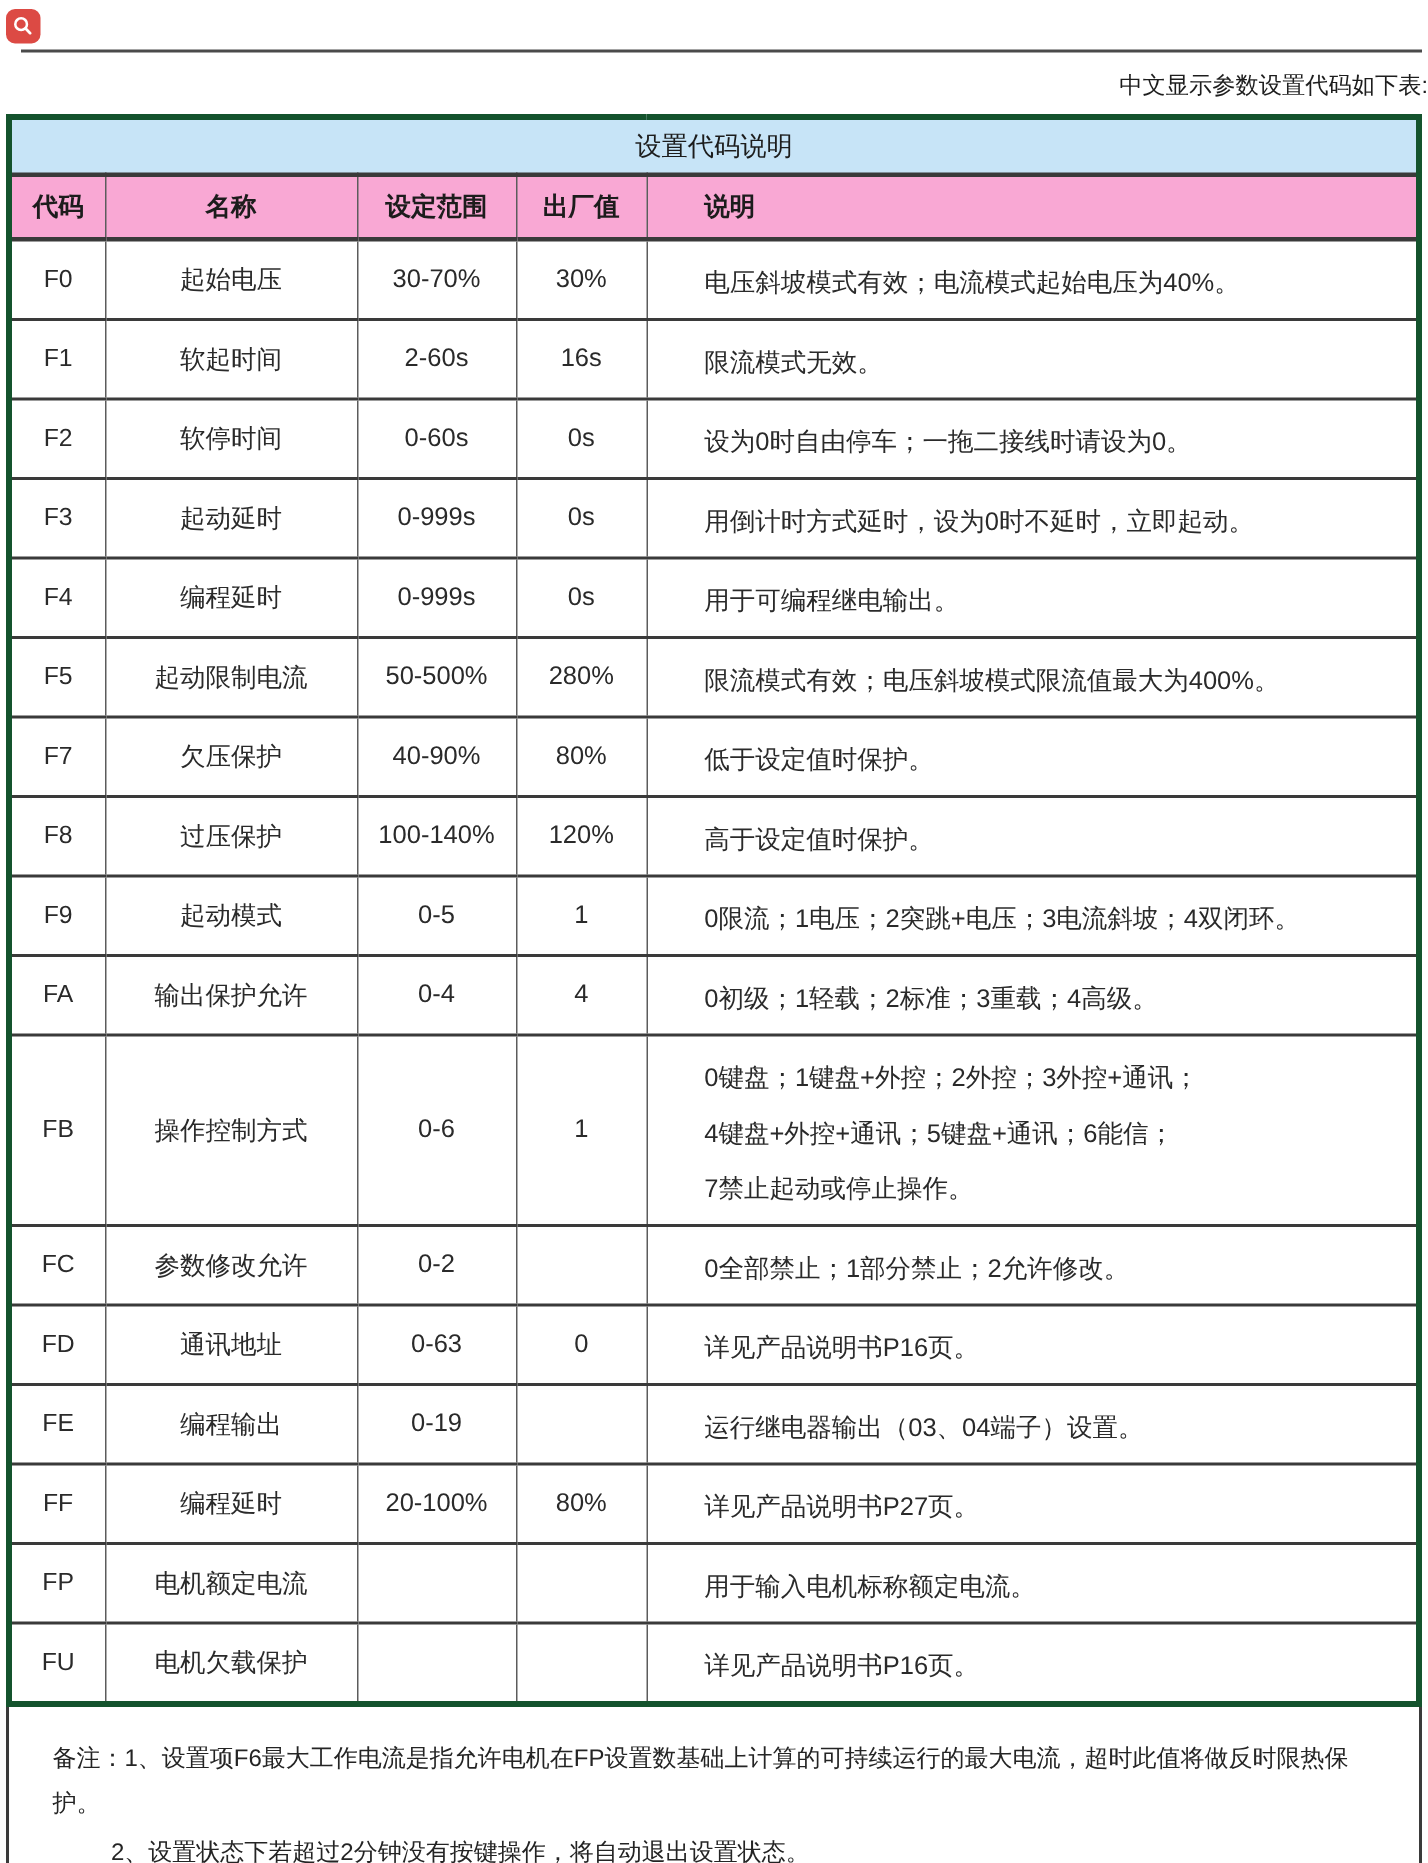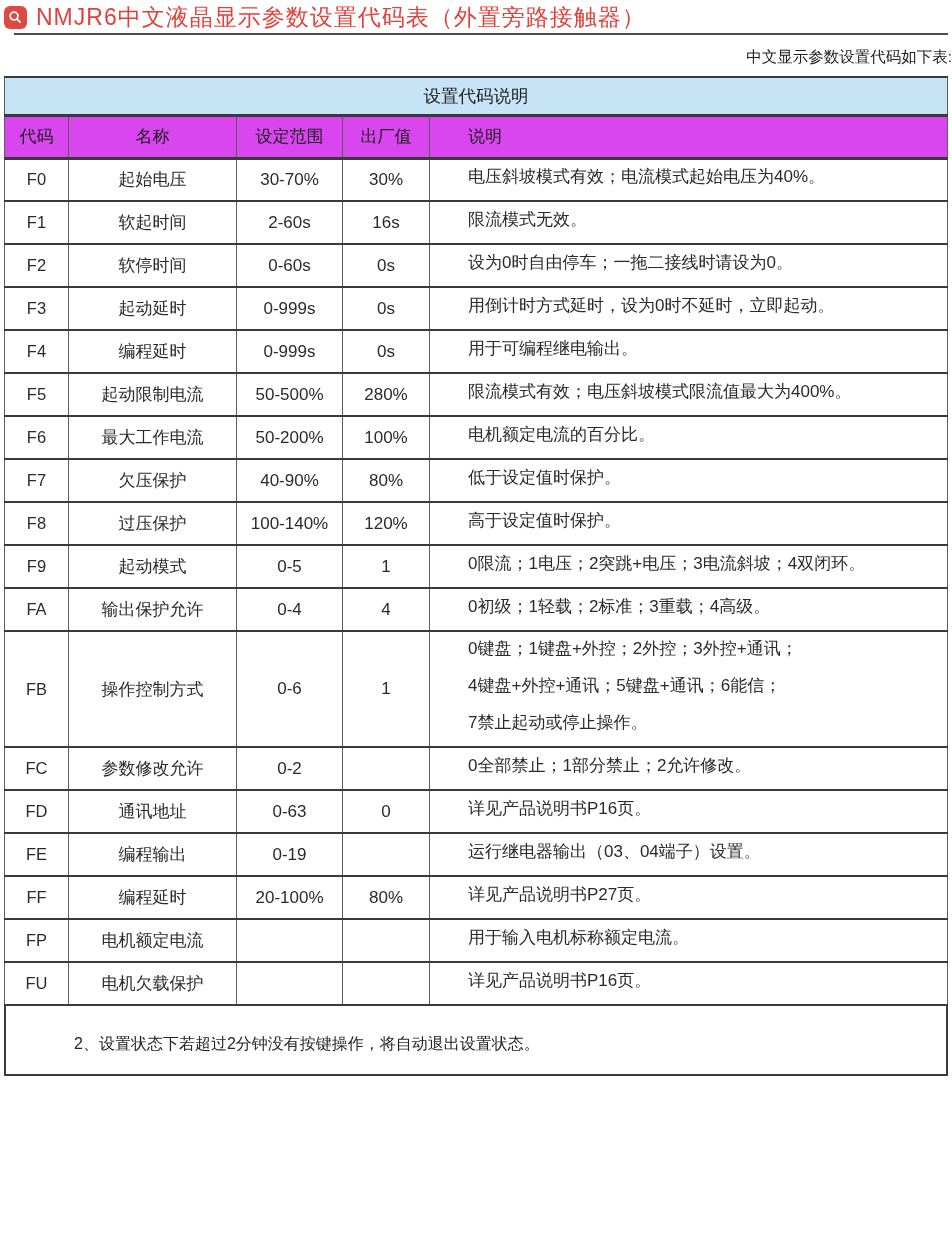--- a/index.html
+++ b/index.html
@@ -28,53 +28,53 @@
     color: #e2413b; letter-spacing: 1px; white-space: nowrap;
   }
   .title-rule { height: 2px; background: #4b4b4b; margin: 3px 4px 0 14px; }
 
   .intro { margin: 12px 0 8px 3px; font-size: 15.5px; color: #1d1d1d; text-align: right; }
 
   
   table.param-table {
     border-collapse: collapse; table-layout: fixed;
     width: 944px; margin-left: 4px;
-    border: 1px solid #14532d;
+    border: 4px solid #14532d;
   }
   col.c-code    { width: 64px; }
   col.c-name    { width: 168px; }
   col.c-range   { width: 106px; }
   col.c-factory { width: 87px; }
   col.c-desc    { width: auto; }
 
   .param-table th, .param-table td {
     border-left: 1px solid #5c5c5c;
     border-right: 1px solid #5c5c5c;
     border-top: 2px solid #3a3a3a;
     border-bottom: 2px solid #3a3a3a;
     padding: 0;
   }
   tr.table-title-row th {
     background: #c7e4f7; height: 38px;
     font-size: 17.5px; font-weight: normal; color: #1c1c1c;
     text-align: center; border-bottom: 3px solid #3a3a3a;
   }
   tr.col-header-row th {
-    background: #d946ef; height: 43px;
-    font-size: 17px; font-weight: normal; color: #1c1c1c;
+    background: #f9a8d4; height: 43px;
+    font-size: 17px; font-weight: bold; color: #1c1c1c;
     text-align: center; border-bottom: 3px solid #3a3a3a;
   }
   tr.col-header-row th.col-desc { text-align: left; padding-left: 38px; margin-left: 40px; }
 
   tbody td {
     height: 43px; font-size: 17px; color: #2a2a2a;
     text-align: center; vertical-align: middle;
   }
   tbody td.cell-code { font-size: 16.5px; }
-  tbody td.cell-desc { text-align: left; padding: 3px 12px 9px 38px; }
+  tbody td.cell-desc { text-align: left; padding: 14px 12px 9px 38px; }
   .desc-line { line-height: 28px; }
   .desc-line + .desc-line { margin-top: 9px; }
 
   
   .notes {
     width: 944px; margin-left: 4px;
     border: 2px solid #3a3a3a; border-top: 0;
     padding: 20px 16px 12px 29px;
     font-size: 16px; color: #242424;
   }
@@ -87,21 +87,20 @@
 
 <div class="page">
 
   <div class="doc-header">
     <span class="title-icon">
       <svg width="17" height="17" viewBox="0 0 24 24" fill="none">
         <circle cx="10" cy="10" r="5.5" stroke="#ffffff" stroke-width="2.4"></circle>
         <line x1="14.2" y1="14.2" x2="18.5" y2="18.5" stroke="#ffffff" stroke-width="2.6" stroke-linecap="round"></line>
       </svg>
     </span>
-    <h1 class="doc-title">NMJR6中文液晶显示参数设置代码表（外置旁路接触器）</h1>
   </div>
   <div class="title-rule"></div>
 
   <p class="intro">中文显示参数设置代码如下表:</p>
 
   <table class="param-table">
     <colgroup>
       <col class="c-code">
         <col class="c-name">
         <col class="c-range">
@@ -169,29 +168,20 @@
         <tr>
           <td class="cell-code">F5</td>
           <td class="cell-name">起动限制电流</td>
           <td class="cell-range">50-500%</td>
           <td class="cell-factory">280%</td>
           <td class="cell-desc">
             <div class="desc-line">限流模式有效；电压斜坡模式限流值最大为400%。</div>
           </td>
         </tr>
         <tr>
-          <td class="cell-code">F6</td>
-          <td class="cell-name">最大工作电流</td>
-          <td class="cell-range">50-200%</td>
-          <td class="cell-factory">100%</td>
-          <td class="cell-desc">
-            <div class="desc-line">电机额定电流的百分比。</div>
-          </td>
-        </tr>
-        <tr>
           <td class="cell-code">F7</td>
           <td class="cell-name">欠压保护</td>
           <td class="cell-range">40-90%</td>
           <td class="cell-factory">80%</td>
           <td class="cell-desc">
             <div class="desc-line">低于设定值时保护。</div>
           </td>
         </tr>
         <tr>
           <td class="cell-code">F8</td>
@@ -282,17 +272,18 @@
           <td class="cell-range"></td>
           <td class="cell-factory"></td>
           <td class="cell-desc">
             <div class="desc-line">详见产品说明书P16页。</div>
           </td>
         </tr>
       </tbody>
   </table>
 
   <div class="notes">
+    <p class="note-lead"><span>备注：</span><span>1、设置项F6最大工作电流是指允许电机在FP设置数基础上计算的可持续运行的最大电流，超时此值将做反时限热保护。</span></p>
     <p class="note-item">2、设置状态下若超过2分钟没有按键操作，将自动退出设置状态。</p>
 
   </div>
 
 </div>
 
 </body></html>

